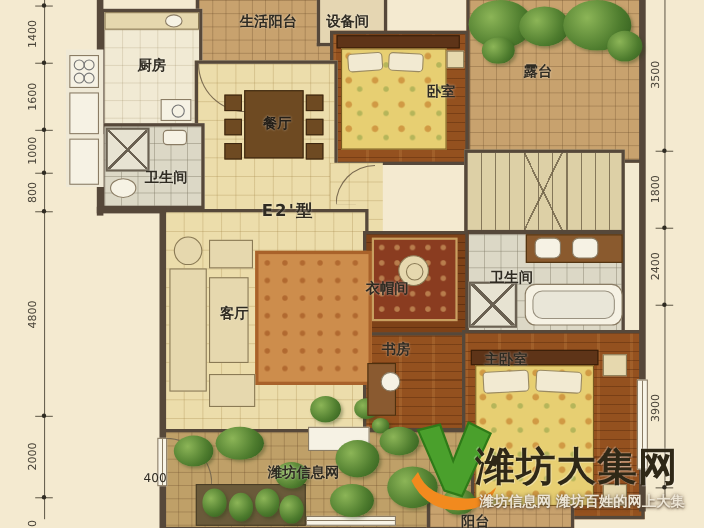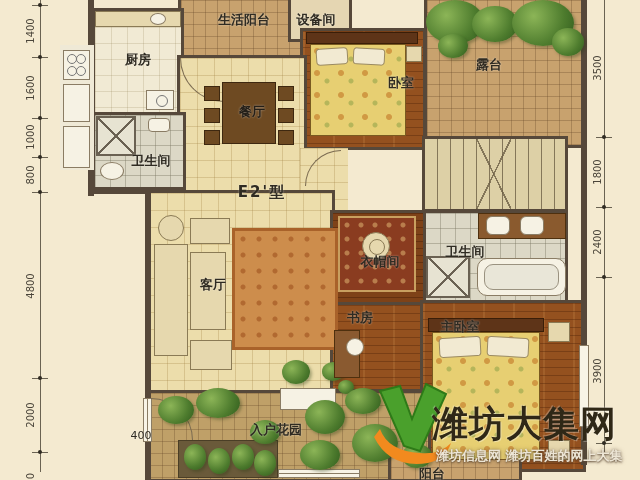--- a/index.html
+++ b/index.html
@@ -212,25 +212,25 @@
 
   <div class="label" style="left:244px;top:20px;">生活阳台</div>
   <div class="label" style="left:316px;top:20px;">设备间</div>
   <div class="label" style="left:138px;top:60px;">厨房</div>
   <div class="label" style="left:401px;top:83px;">卧室</div>
   <div class="label" style="left:489px;top:65px;">露台</div>
   <div class="label" style="left:252px;top:112px;color:#241f18;">餐厅</div>
   <div class="label" style="left:151px;top:161px;">卫生间</div>
   <div class="label big" style="left:262px;top:192px;text-align:center;">E2'型</div>
   <div class="label" style="left:213px;top:285px;">客厅</div>
-  <div class="label" style="left:380px;top:262px;">衣帽间</div>
+  <div class="label" style="left:352px;top:262px;">衣帽间</div>
   <div class="label" style="left:465px;top:252px;">卫生间</div>
   <div class="label" style="left:360px;top:318px;">书房</div>
   <div class="label" style="left:460px;top:327px;">主卧室</div>
-  <div class="label" style="left:276px;top:430px;">入户花园</div>
+  <div class="label" style="left:276px;top:430px;">潍坊信息网</div>
   <div class="label" style="left:432px;top:474px;">阳台</div>
   <div class="label small" style="left:141px;top:435px;font-weight:normal;">400</div>
 
   <div class="dimline" style="left:40px;top:0;width:1px;height:472px;"></div>
   <div class="tick" style="left:32px;top:5px;"></div>
   <div class="tick" style="left:32px;top:57px;"></div>
   <div class="tick" style="left:32px;top:118px;"></div>
   <div class="tick" style="left:32px;top:157px;"></div>
   <div class="tick" style="left:32px;top:192px;"></div>
   <div class="tick" style="left:32px;top:378px;"></div>

